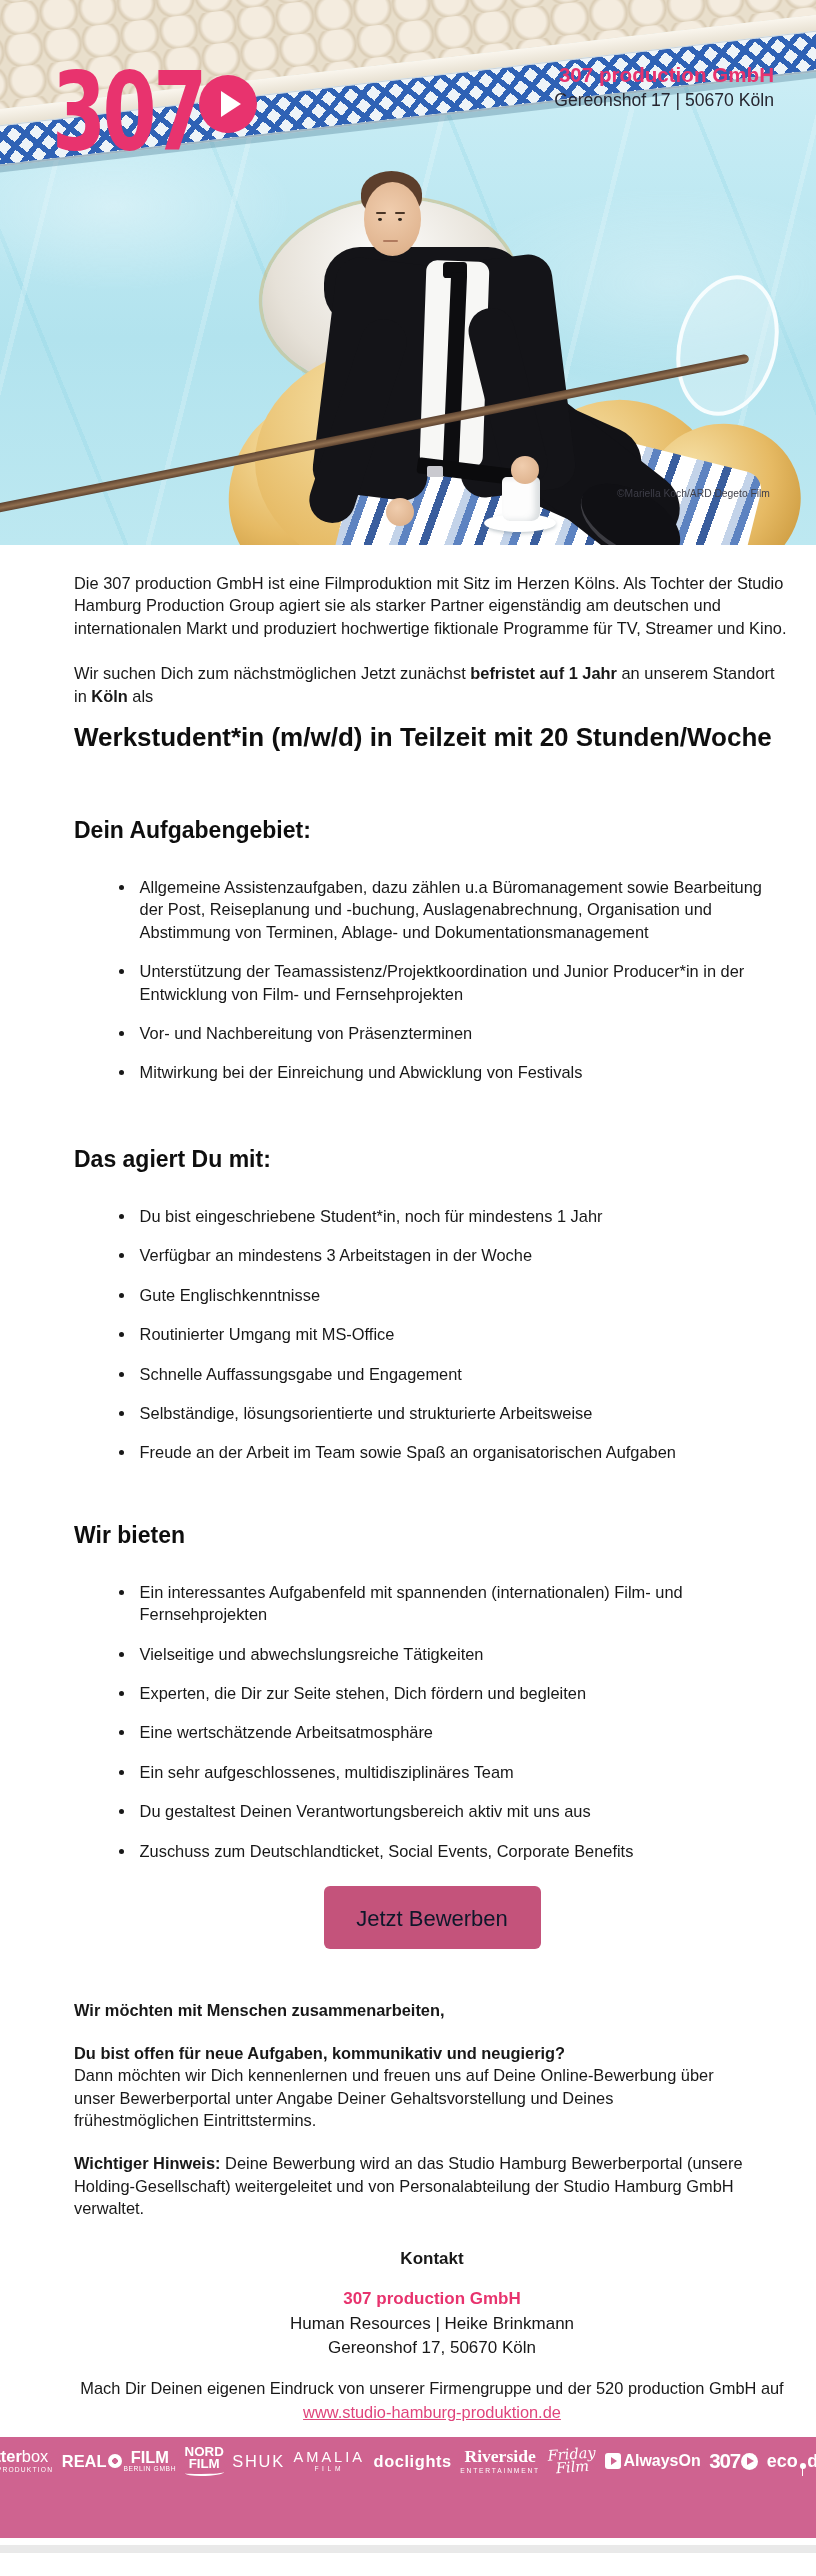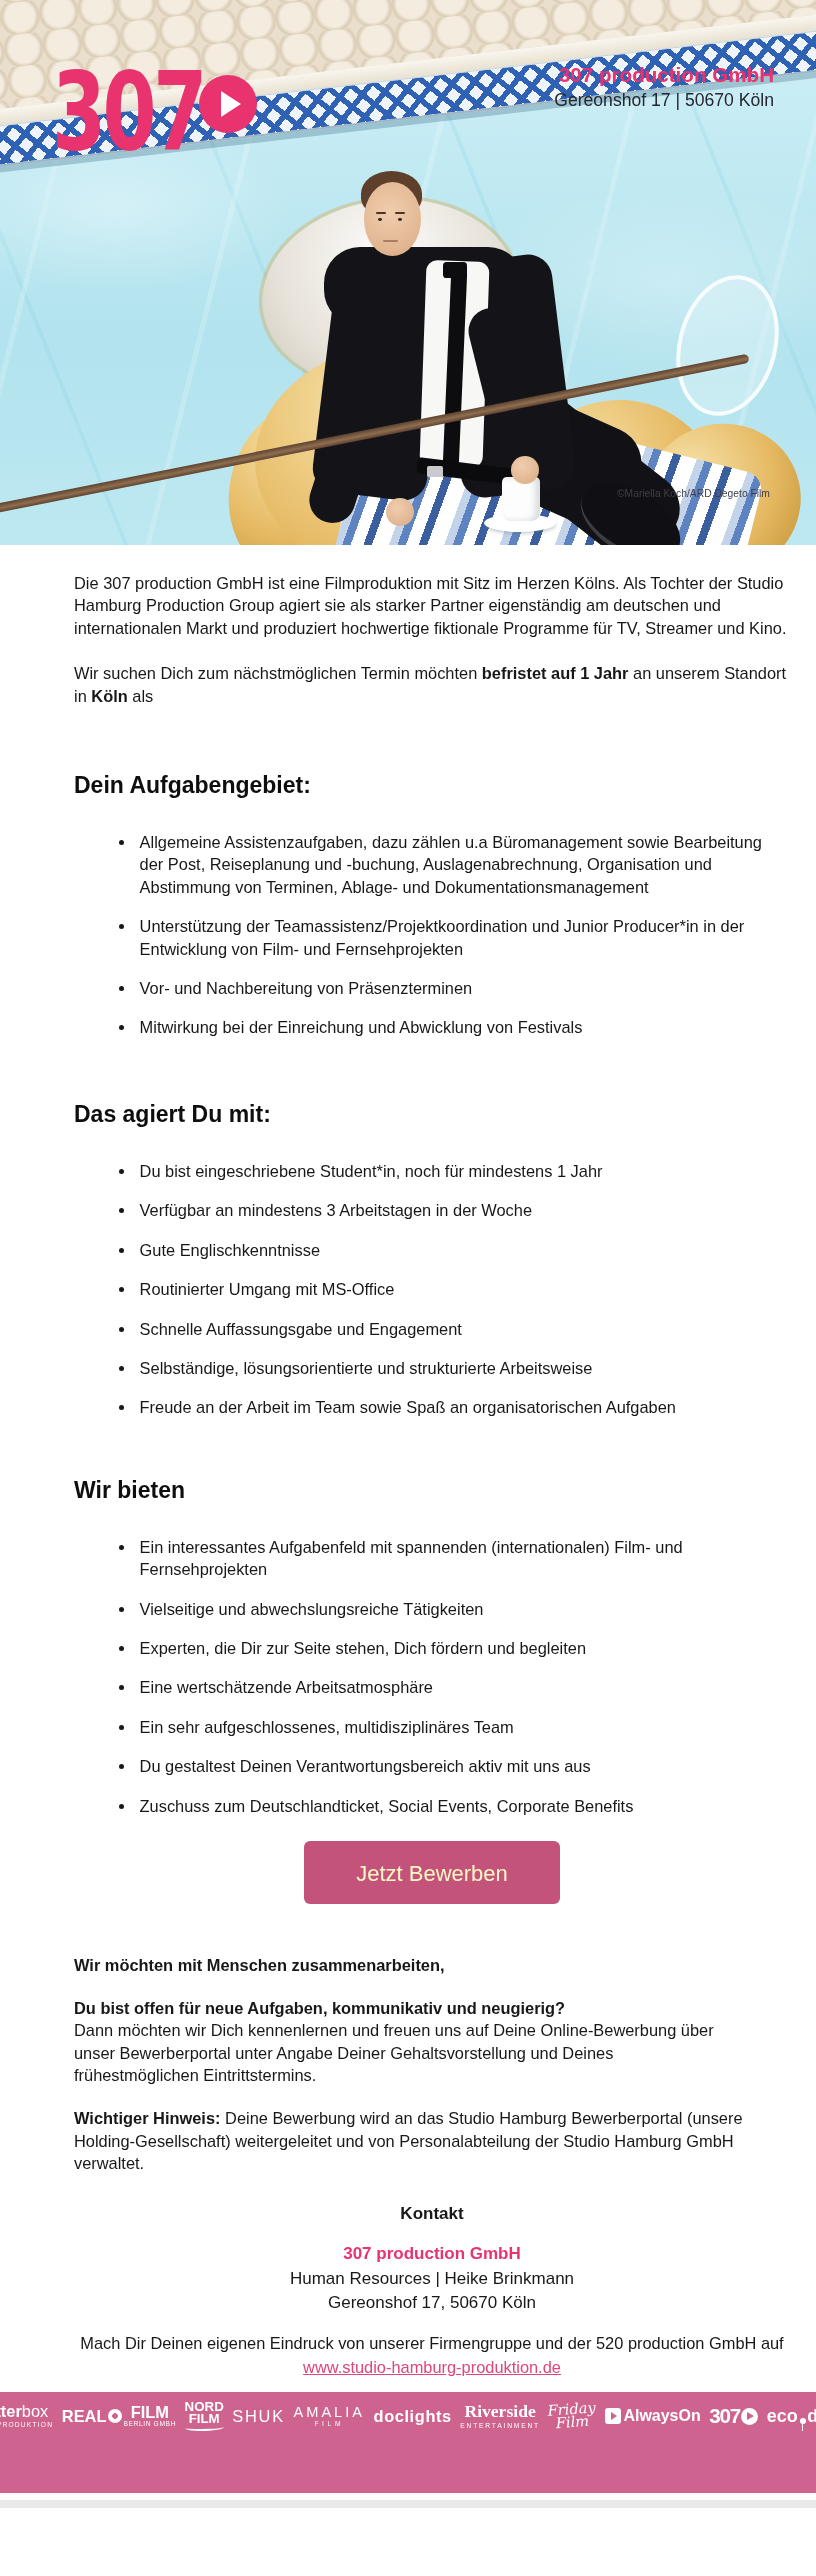--- a/index.html
+++ b/index.html
@@ -110,22 +110,22 @@
   .intro2{margin:23px 0 0;}
   .job-title{font-size:26px;line-height:30px;font-weight:bold;color:#0e0e0e;margin:15px 0 0;}
   .section-h{font-size:23px;line-height:27px;font-weight:bold;color:#0e0e0e;}
   .h-tasks{margin:65px 0 0;}
   .h-profile{margin:62px 0 0;}
   .h-offer{margin:58px 0 0;}
   ul.bullets{margin:32px 0 0;padding:0 0 0 62px;list-style:disc;}
   ul.bullets li{margin:0 0 17px;padding-left:3.6px;}
   ul.bullets li:last-child{margin-bottom:0;}
   .btn-row{margin:24px 0 0;text-align:center;}
-  .apply-btn{display:inline-block;width:256px;height:63px;border:none;border-radius:6px;
-    background:#c4537b;color:#fef9c3;font-size:22px;line-height:63px;text-align:center;
+  .apply-btn{display:inline-block;width:217px;height:63px;border:none;border-radius:6px;
+    background:#c4537b;color:#0f172a;font-size:22px;line-height:63px;text-align:center;
     font-family:"Liberation Sans","DejaVu Sans",sans-serif;cursor:pointer;}
   .close-p{margin:20.6px 0 0;white-space:pre-line;}
   .close-p.first{margin-top:50px;}
   .contact-block{text-align:center;}
   .contact-h{font-size:17px;font-weight:bold;margin:28px 0 0;line-height:23px;}
   .contact-company{font-size:17px;font-weight:bold;color:#e8336e;margin:17px 0 0;line-height:23px;}
   .contact-line{font-size:17px;line-height:23px;margin:1.2px 0 0;}
   .contact-outro{font-size:16.4px;line-height:24px;margin:17px 0 0;}
   .contact-outro a{color:#e0457c;text-decoration:underline;}
 
@@ -230,22 +230,23 @@
       <div class="company-address">Gereonshof 17 | 50670 Köln</div>
     </div>
 
     <div class="credit">©Mariella Koch/ARD Degeto Film</div>
   </div>
 
   <div class="content">
 
     <p class="intro1">Die 307 production GmbH ist eine Filmproduktion mit Sitz im Herzen Kölns. Als Tochter der Studio Hamburg Production Group agiert sie als starker Partner eigenständig am deutschen und internationalen Markt und produziert hochwertige fiktionale Programme für TV, Streamer und Kino.</p>
 
-    <p class="intro2"><span>Wir suchen Dich zum nächstmöglichen Termin möchten </span><strong>befristet auf 1 Jahr</strong><span> an unserem Standort in </span><strong>Köln</strong><span> als</span></p>
-
+    <p class="intro2"><span>Wir suchen Dich zum nächstmöglichen Jetzt zunächst </span><strong>befristet auf 1 Jahr</strong><span> an unserem Standort in </span><strong>Köln</strong><span> als</span></p>
+
+    <h1 class="job-title">Werkstudent*in (m/w/d) in Teilzeit mit 20 Stunden/Woche</h1>
 
     <h2 class="section-h h-tasks">Dein Aufgabengebiet:</h2>
     <ul class="bullets">
         <li>Allgemeine Assistenzaufgaben, dazu zählen u.a Büromanagement sowie Bearbeitung der Post, Reiseplanung und -buchung, Auslagenabrechnung, Organisation und Abstimmung von Terminen, Ablage- und Dokumentationsmanagement</li>
         <li>Unterstützung der Teamassistenz/Projektkoordination und Junior Producer*in in der Entwicklung von Film- und Fernsehprojekten</li>
         <li>Vor- und Nachbereitung von Präsenzterminen</li>
         <li>Mitwirkung bei der Einreichung und Abwicklung von Festivals</li>
       </ul>
 
     <h2 class="section-h h-profile">Das agiert Du mit:</h2>

